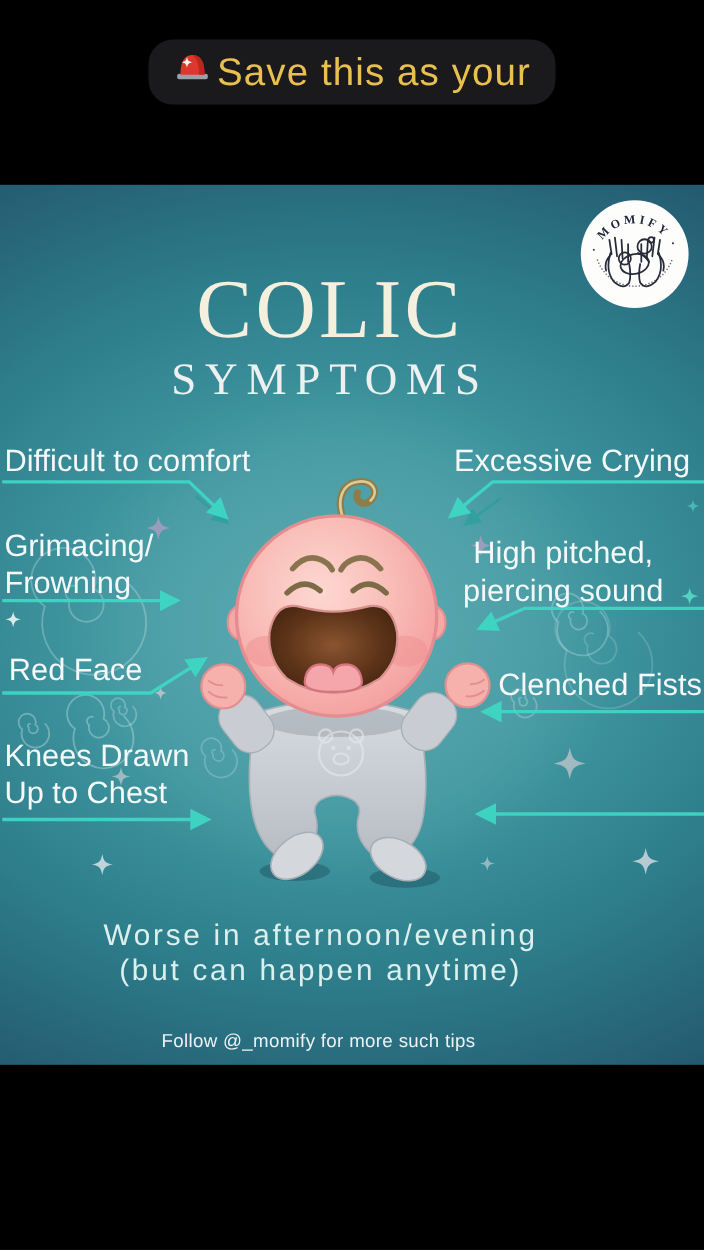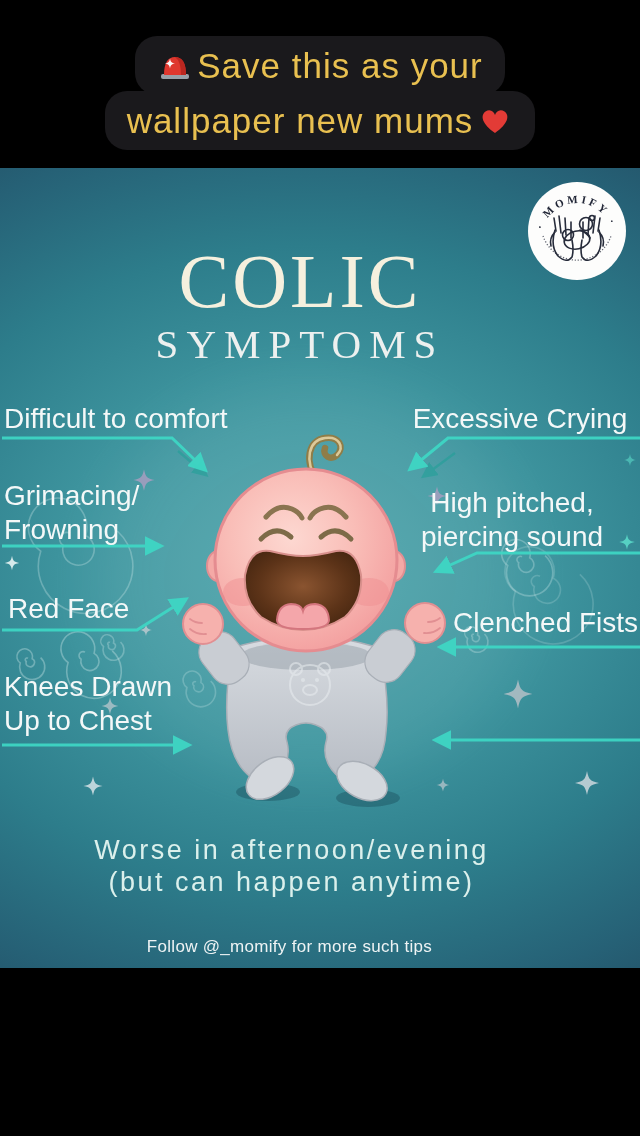--- a/index.html
+++ b/index.html
@@ -2,21 +2,21 @@
 <html><head>
 <meta charset="utf-8">
 <style>
   html,body{margin:0;padding:0;background:#111;}
   .frame{position:relative;width:640px;height:1136px;background:#000;overflow:hidden;
          font-family:"Liberation Sans",sans-serif;margin:0 auto;}
 
   
   .banner{position:absolute;top:36px;left:0;width:640px;display:flex;flex-direction:column;
           align-items:center;z-index:5;}
-  .banner-line{display:flex;align-items:center;gap:4px;background:#1a191c;border-radius:22px;
+  .banner-line{display:flex;align-items:flex-start;gap:4px;background:#1a191c;border-radius:22px;
                padding:5px 22px;color:#e9c050;font-size:35px;letter-spacing:1px;line-height:49px;
                white-space:nowrap;}
   .banner-line.second{margin-top:-4px;}
   .emoji{display:inline-flex;width:36px;height:36px;flex:0 0 auto;}
 
   
   .poster{position:absolute;top:168px;left:0;width:640px;height:800px;overflow:hidden;
           background:radial-gradient(ellipse 115% 72% at 48% 50%,
              #57a8af 0%, #3d939d 34%, #2d7d8b 56%, #266176 77%, #224d63 92%, #204055 100%);}
   .decor-svg{position:absolute;left:0;top:0;width:640px;height:800px;z-index:1;}
@@ -54,28 +54,20 @@
     <div class="banner-line">
       <span class="emoji">
         <svg viewBox="0 0 36 36" width="36" height="36">
           <rect x="4" y="26" width="28" height="5" rx="2" fill="#98a0a8"></rect>
           <path d="M 7,27 Q 7,9 18,9 Q 29,9 29,27 Z" fill="#df372e"></path>
           <path d="M 18,9 Q 29,9 29,27 L 24,27 Q 24,13 18,9 Z" fill="#b5241d" opacity="0.85"></path>
           <path d="M 13,10.5 C 13.7,14 14.5,14.8 18,15.5 C 14.5,16.2 13.7,17 13,20.5 C 12.3,17 11.5,16.2 8,15.5 C 11.5,14.8 12.3,14 13,10.5 Z" fill="#ffffff" opacity="0.95"></path>
         </svg>
       </span>
       <span>Save this as your</span>
-    </div>
-    <div class="banner-line second">
-      <span>wallpaper new mums</span>
-      <span class="emoji">
-        <svg viewBox="0 0 36 36" width="36" height="36">
-          <path d="M18,30 C5,21 3,12.5 8.5,8.5 C13,5.5 17,8.5 18,12 C19,8.5 23,5.5 27.5,8.5 C33,12.5 31,21 18,30 Z" fill="#e33b36"></path>
-        </svg>
-      </span>
     </div>
   </div>
 
   <div class="poster">
 
     <svg class="decor-svg" viewBox="0 0 640 800">
       <defs>
         <marker id="ah" markerWidth="6.5" markerHeight="6.5" refX="1" refY="3.25" orient="auto">
           <path d="M0,0 L6.5,3.25 L0,6.5 Z" fill="#3ed8c5"></path>
         </marker>

